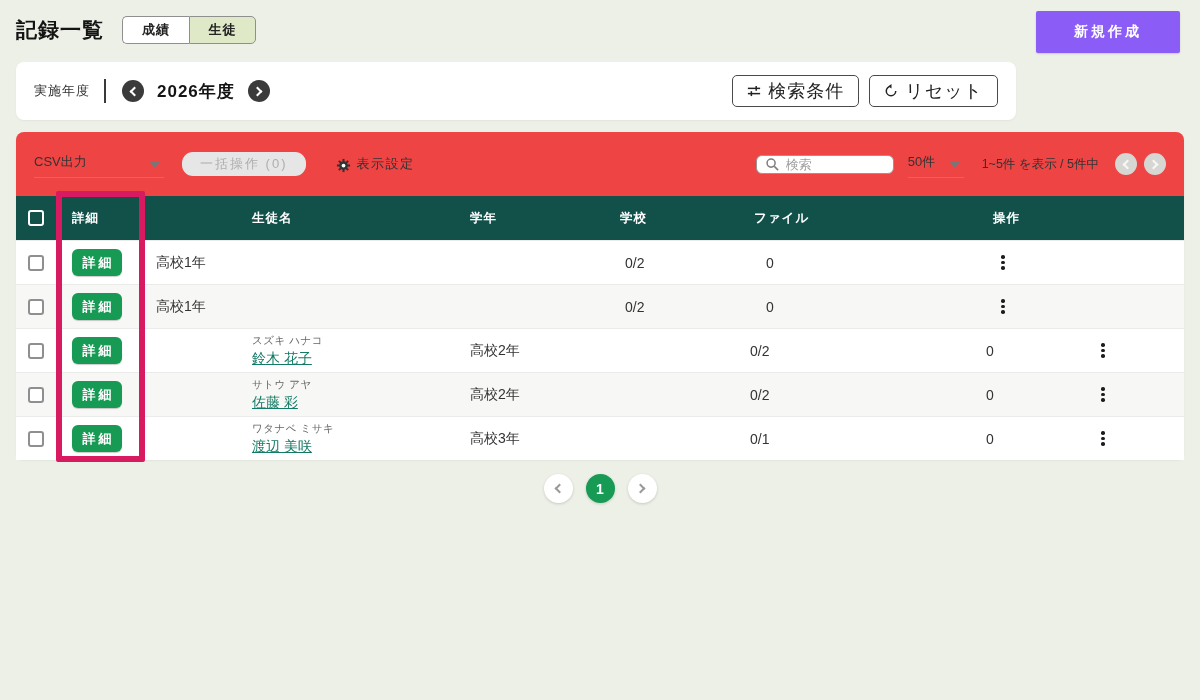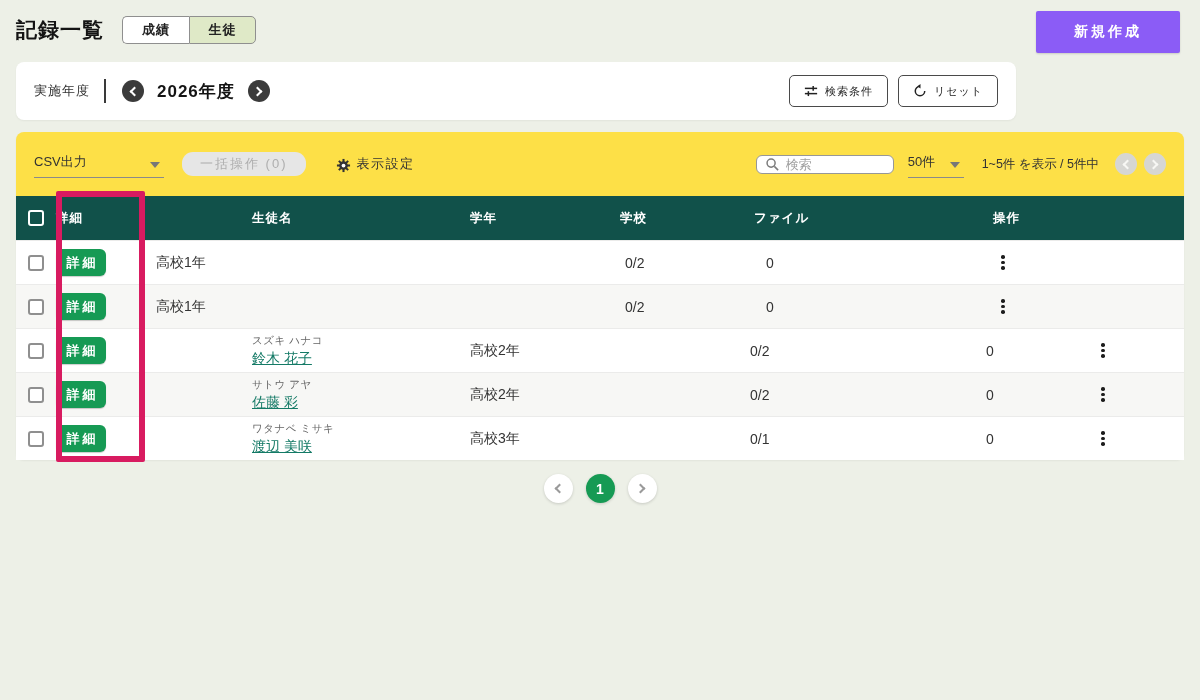--- a/index.html
+++ b/index.html
@@ -22,32 +22,32 @@
   
   .year-bar { position:absolute; left:16px; top:62px; width:1000px; height:58px; background:#fff; border-radius:8px;
               display:flex; align-items:center; padding:0 18px; box-shadow:0 1px 2px rgba(0,0,0,.05); }
   .year-label { font-size:13px; color:#333; letter-spacing:1px; }
   .vdivider { width:2px; height:24px; background:#3a3a3a; margin:0 16px 0 14px; }
   .circ-dark { width:22px; height:22px; border-radius:50%; background:#3b3b3b; border:none; cursor:pointer;
                display:flex; align-items:center; justify-content:center; }
   .year-text { font-size:17px; font-weight:800; color:#141414; margin:0 13px; letter-spacing:1px; }
   .year-bar-right { margin-left:auto; display:flex; gap:10px; }
   .btn-outline { height:32px; padding:0 14px; background:#fff; border:1px solid #4a4a4a; border-radius:5px;
-                 display:flex; align-items:center; gap:7px; font-size:11px; color:#222; cursor:pointer;
+                 display:flex; align-items:center; gap:7px; font-size:18px; color:#222; cursor:pointer;
                  font-family:Liberation Sans, sans-serif; letter-spacing:1px; }
 
   
   .chev { display:inline-block; width:7px; height:7px; border-left:2px solid #fff; border-bottom:2px solid #fff; }
   .chev.left  { transform:rotate(45deg); margin-left:3px; }
   .chev.right { transform:rotate(-135deg); margin-right:3px; }
   .chev.gray  { border-color:#f7f7f4; }
   .chev.mid   { border-color:#9a9a9a; }
 
   
-  .card { position:absolute; left:16px; top:132px; width:1168px; height:328px; background:#fde047; border-radius:8px;
+  .card { position:absolute; left:16px; top:132px; width:1168px; height:328px; background:#ef4444; border-radius:8px;
           box-shadow:0 1px 2px rgba(0,0,0,.05); }
 
   
   .toolbar { height:64px; display:flex; align-items:center; padding:0 18px; }
   .select-underline { position:relative; border-bottom:1px solid #8a8a8a; height:28px; display:flex; align-items:flex-end;
                       padding-bottom:6px; cursor:pointer; }
   .select-underline .lbl { font-size:13px; color:#333; }
   .caret { width:0; height:0; border-left:5px solid transparent; border-right:5px solid transparent; border-top:6px solid #777;
            position:absolute; right:4px; bottom:9px; }
   .sel-csv { width:130px; }
@@ -65,21 +65,21 @@
   .pager-mini { margin-left:16px; display:flex; gap:7px; }
   .circ-disabled { width:22px; height:22px; border-radius:50%; background:#d6d6d3; border:none; cursor:default;
                    display:flex; align-items:center; justify-content:center; }
 
   
   .tbl-grid { display:grid; grid-template-columns:40px 90px 314px 155px 125px 220px 100px 124px; align-items:center; }
   .thead { height:44px; background:#11514a; color:#fff; font-size:12.5px; font-weight:700; letter-spacing:1px; }
   .trow { height:44px; border-top:1px solid #ebebea; font-size:14px; color:#333; background:#fff; }
   .trow.alt { background:#f7f7f5; }
   .pl-cb   { padding-left:12px; }
-  .pl-det  { }
+  .pl-det  { padding-left:16px; }
   .pl-name { padding-left:106px; }
   .pl-grade{ padding-left:10px; }
   .pl-school{ padding-left:5px; }
   .pl-rec  { padding-left:10px; }
   .pl-fileh{ padding-left:14px; }
   .pl-filec{ padding-left:26px; }
   .pl-opsh { padding-left:33px; }
   .pl-opsc { padding-left:31px; }
 
   .cb { width:16px; height:16px; border:2px solid #8f8f8f; border-radius:3px; background:#fff; cursor:pointer; display:block; }

